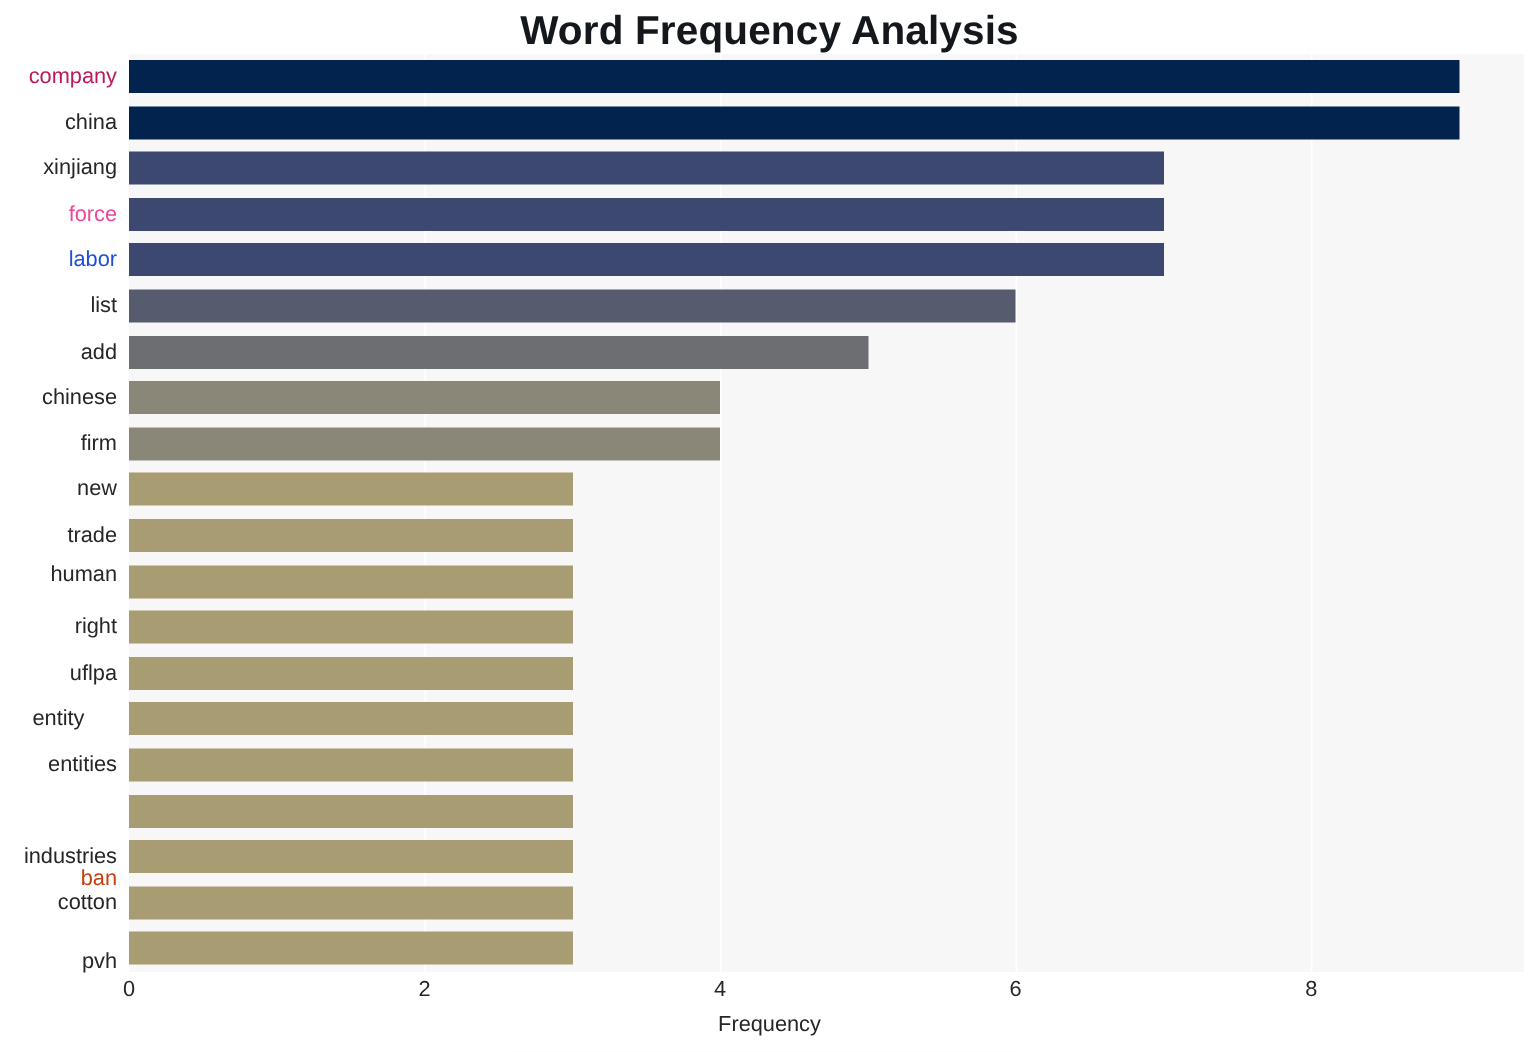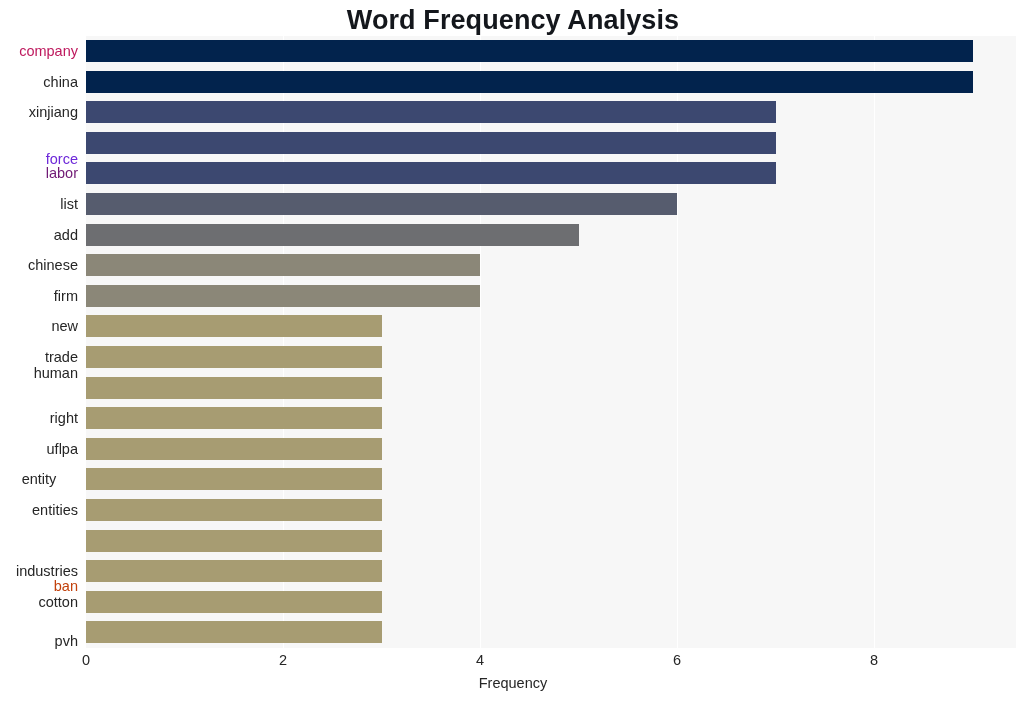--- a/index.html
+++ b/index.html
@@ -153,29 +153,29 @@
         <div class="bar" title="industries: 3" style="width: 295.551px; top: 524.2px; height: 22px; background: rgb(167, 156, 114);"></div>
         <div class="bar" title="cotton: 3" style="width: 295.551px; top: 554.8px; height: 22px; background: rgb(167, 156, 114);"></div>
         <div class="bar" title="pvh: 3" style="width: 295.551px; top: 585.4px; height: 22px; background: rgb(167, 156, 114);"></div>
       </div>
   </div>
 
   <div class="ylabels">
       <div class="ytick-label" style="top: 8px; color: #be185d;">company</div>
       <div class="ytick-label" style="top: 38.6px; color: rgb(38, 38, 38);">china</div>
       <div class="ytick-label" style="top: 69.2px; color: rgb(38, 38, 38);">xinjiang</div>
-      <div class="ytick-label" style="top: 99.8px; color: #6d28d9; margin-top: 16px;">force</div>
-      <div class="ytick-label" style="top: 130.4px; color: #701a75;">labor</div>
+      <div class="ytick-label" style="top: 99.8px; color: #ec4899;">force</div>
+      <div class="ytick-label" style="top: 130.4px; color: #1d4ed8;">labor</div>
       <div class="ytick-label" style="top: 161px; color: rgb(38, 38, 38);">list</div>
       <div class="ytick-label" style="top: 191.6px; color: rgb(38, 38, 38);">add</div>
       <div class="ytick-label" style="top: 222.2px; color: rgb(38, 38, 38);">chinese</div>
       <div class="ytick-label" style="top: 252.8px; color: rgb(38, 38, 38);">firm</div>
       <div class="ytick-label" style="top: 283.4px; color: rgb(38, 38, 38);">new</div>
       <div class="ytick-label" style="top: 314px; color: rgb(38, 38, 38);">trade</div>
-      <div class="ytick-label" style="top: 330px; color: rgb(38, 38, 38);">human</div>
+      <div class="ytick-label" style="top: 340px; color: rgb(38, 38, 38);">human</div>
       <div class="ytick-label" style="top: 375.2px; color: rgb(38, 38, 38);">right</div>
       <div class="ytick-label" style="top: 405.8px; color: rgb(38, 38, 38);">uflpa</div>
       <div class="ytick-label" style="top: 436.4px; color: rgb(38, 38, 38); text-align: center;">entity</div>
       <div class="ytick-label" style="top: 467px; color: rgb(38, 38, 38);">entities</div>
       <div class="ytick-label" style="top: 497.6px; color: #c2410c; margin-top: 45px;">ban</div>
       <div class="ytick-label" style="top: 528.2px; color: rgb(38, 38, 38);">industries</div>
       <div class="ytick-label" style="top: 558.8px; color: rgb(38, 38, 38);">cotton</div>
       <div class="ytick-label" style="top: 598px; color: rgb(38, 38, 38);">pvh</div>
     </div>
 

